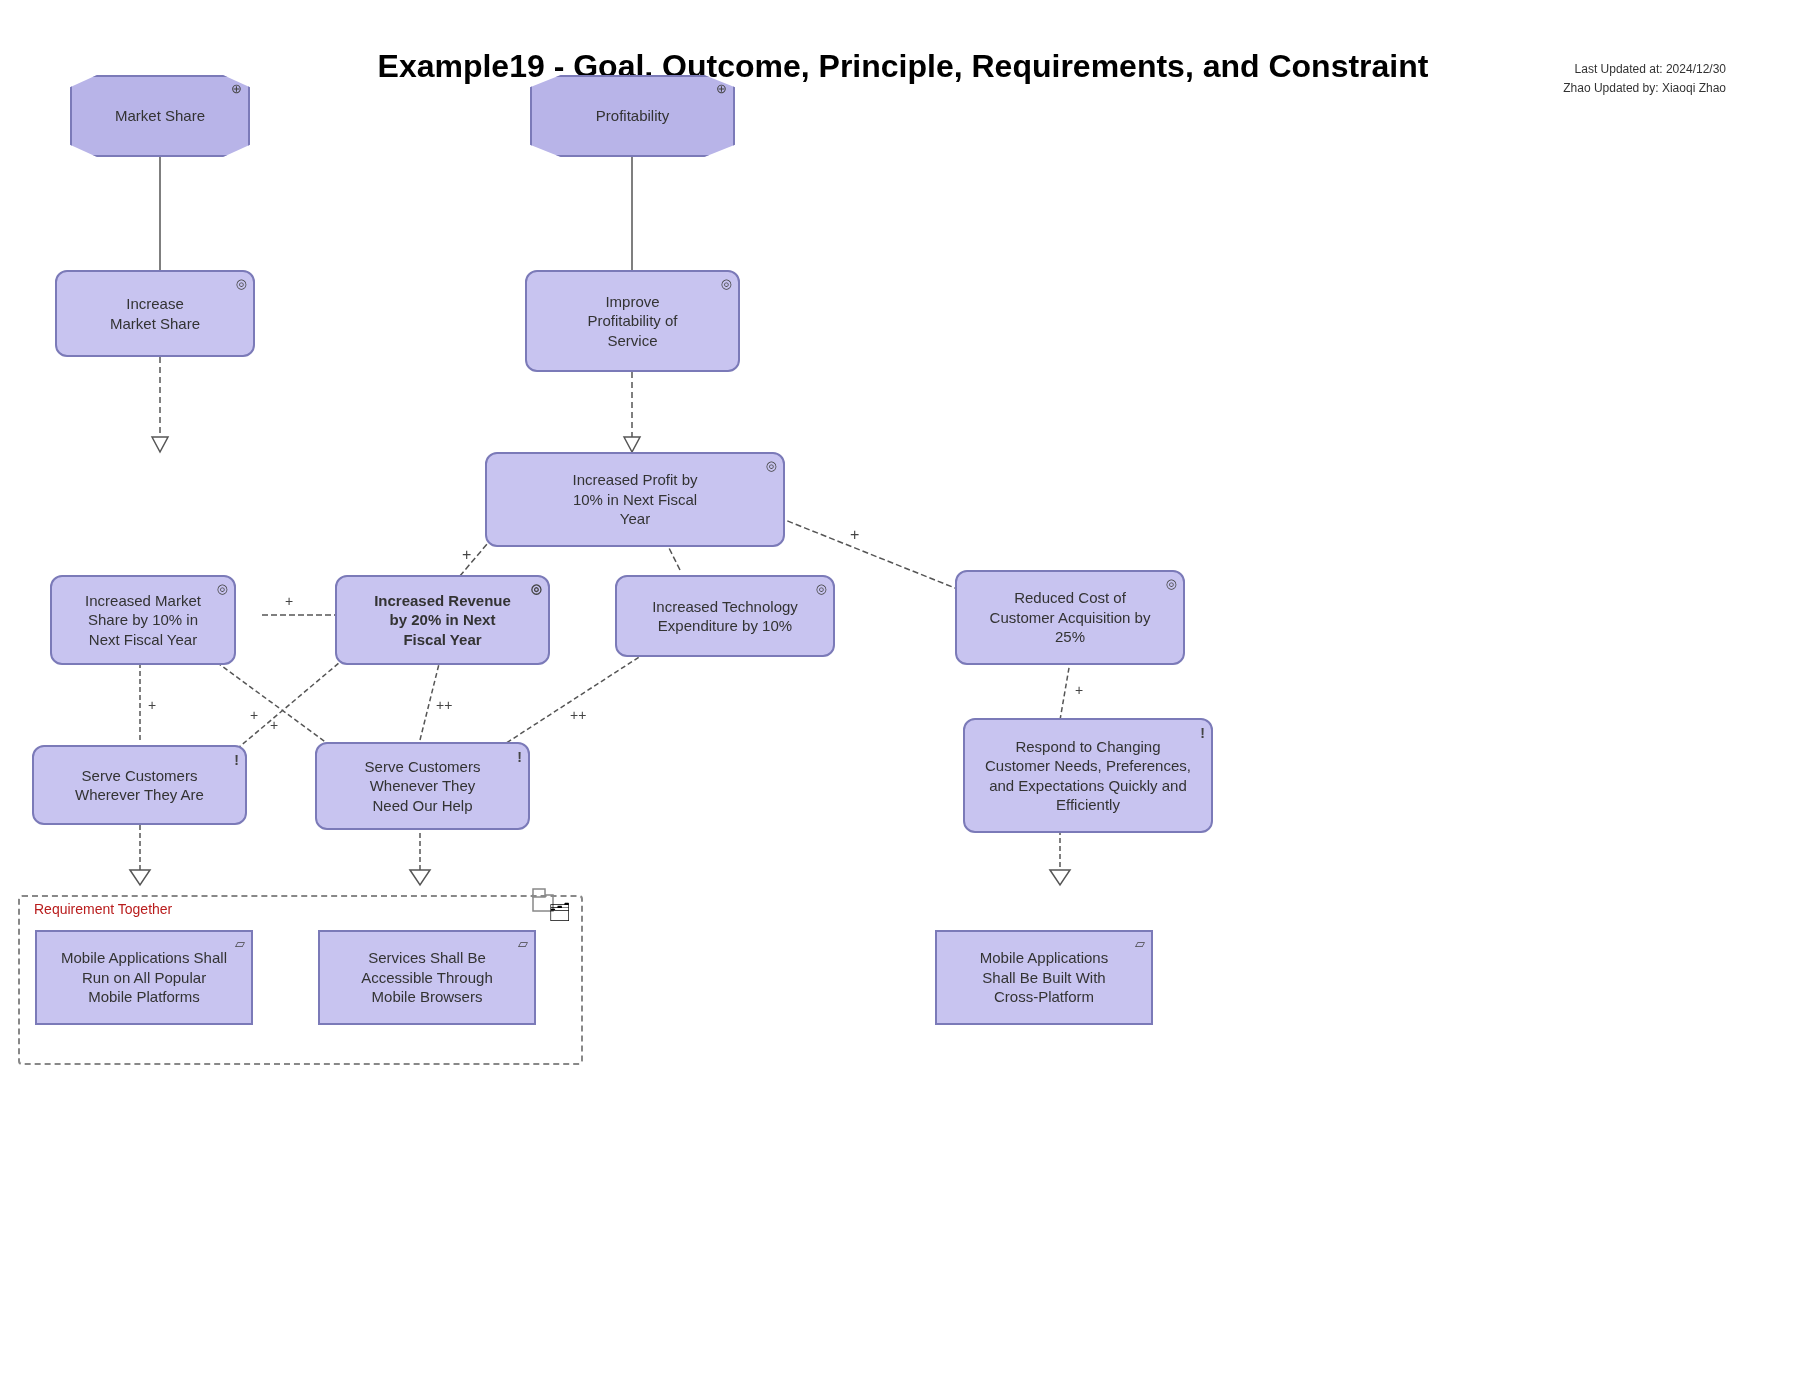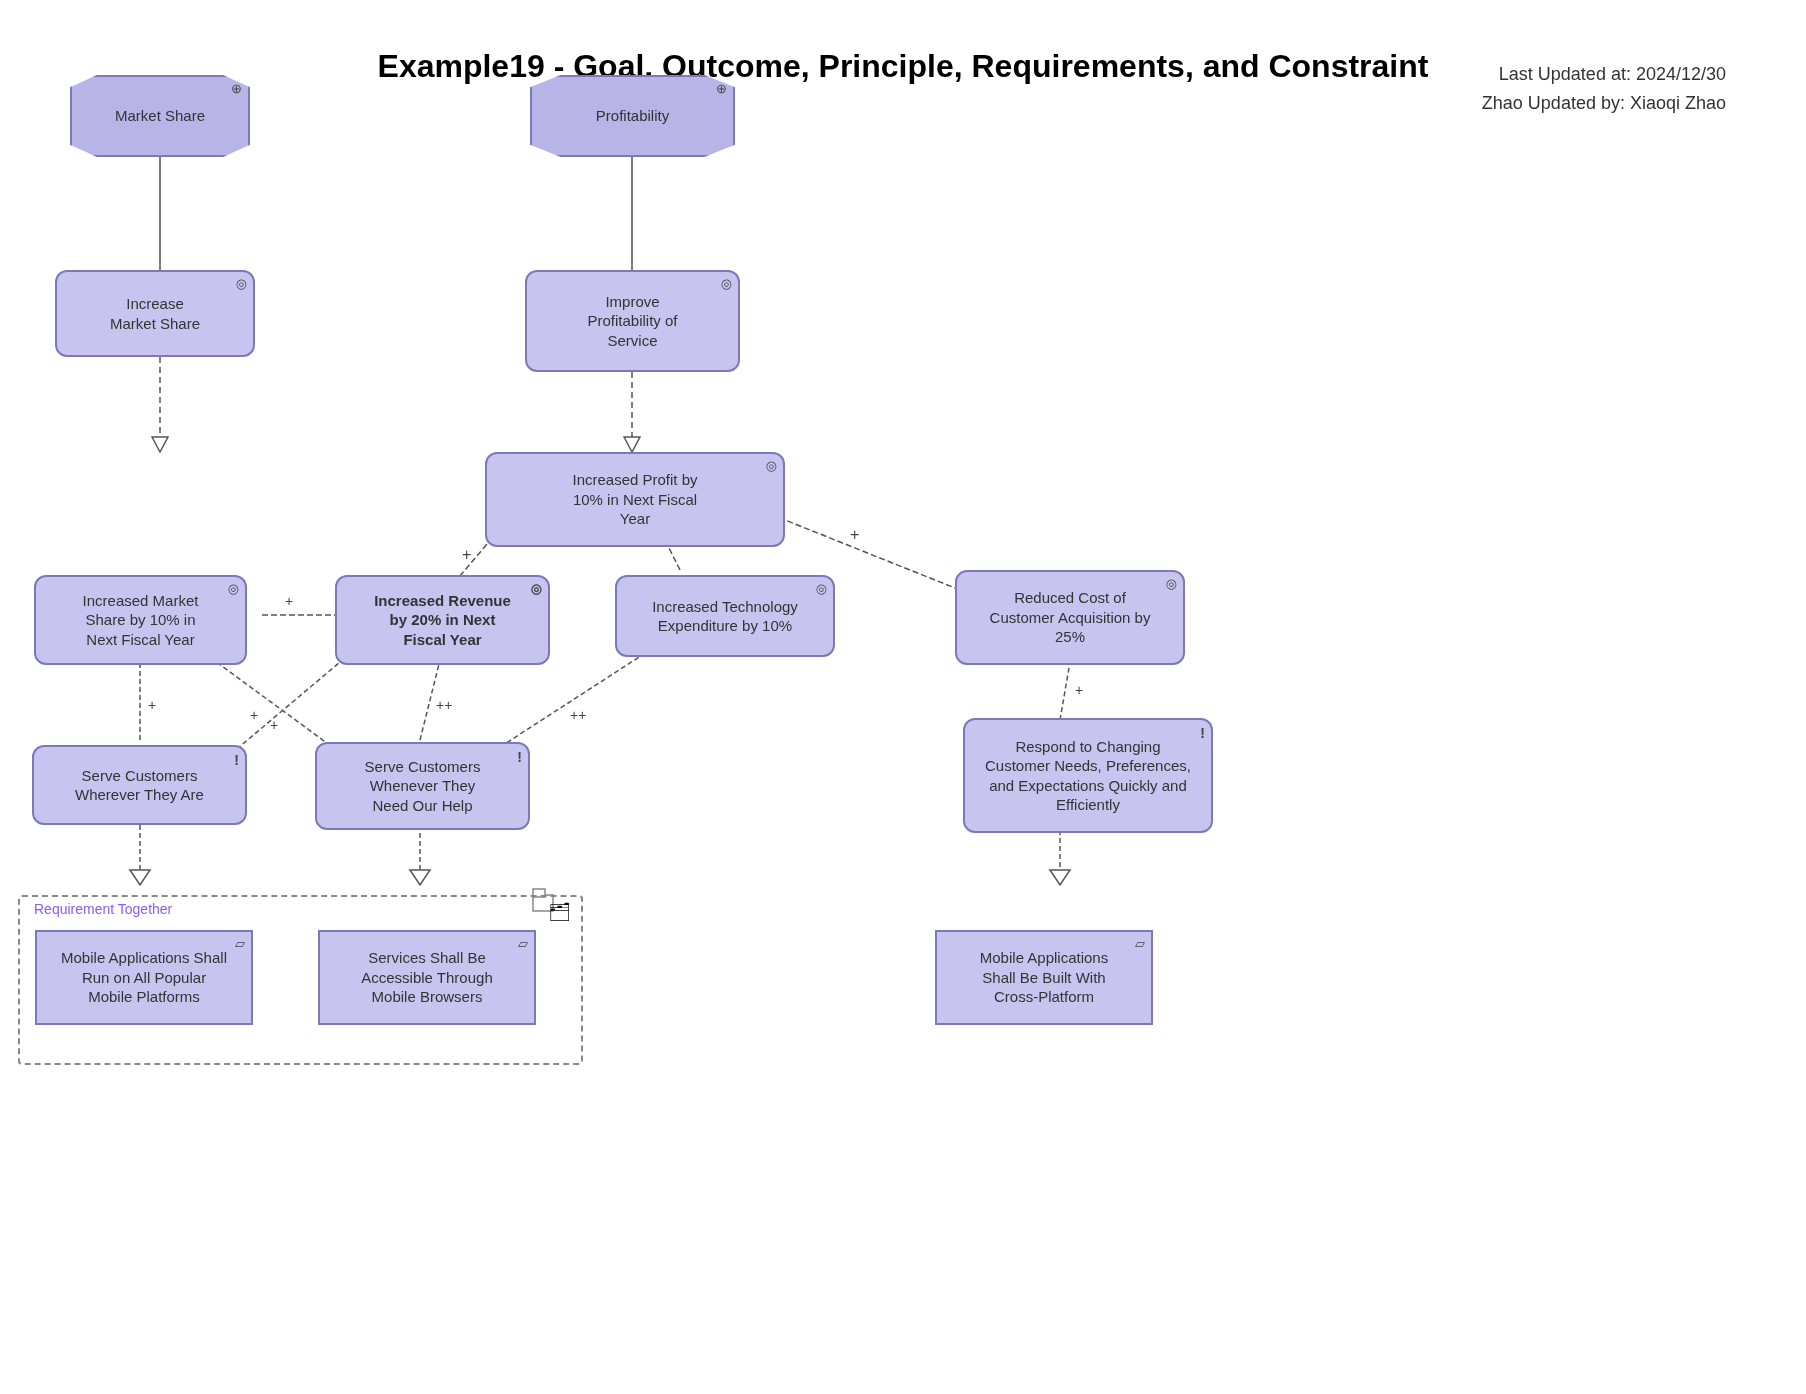--- a/index.html
+++ b/index.html
@@ -17,21 +17,21 @@
       font-size: 32px;
       font-weight: bold;
       padding: 30px 0 10px 0;
     }
 
     .meta-info {
       position: absolute;
       top: 60px;
       right: 80px;
       text-align: right;
-      font-size: 18px;
+      font-size: 12px;
       color: #333;
       line-height: 1.6;
     }
 
     .diagram-container {
       position: absolute;
       top: 0;
       left: 0;
       width: 1806px;
       height: 1394px;
@@ -89,21 +89,21 @@
     .group-box {
       position: absolute;
       border: 2px dashed #888;
       border-radius: 4px;
       background: transparent;
     }
 
     .group-label {
       position: absolute;
       font-size: 14px;
-      color: #8b5cf6;
+      color: #b91c1c;
       background: white;
       padding: 0 4px;
     }
 
     
     .icon-badge {
       position: absolute;
       top: 4px;
       right: 6px;
       font-size: 13px;
@@ -223,21 +223,21 @@
   <div class="node node-principle" style="left:525px;top:270px;width:215px;height:102px;">
     <span>Improve<br>Profitability of<br>Service</span>
     <span class="icon-badge">◎</span>
   </div>
 
   <div class="node node-outcome" style="left:485px;top:452px;width:300px;height:95px;">
     <span>Increased Profit by<br>10% in Next Fiscal<br>Year</span>
     <span class="icon-badge">◎</span>
   </div>
 
-  <div class="node node-outcome" style="left:34px;top:575px;width:213px;height:90px;">
+  <div class="node node-outcome" style="left:50px;top:575px;width:186px;height:90px;">
     <span>Increased Market<br>Share by 10% in<br>Next Fiscal Year</span>
     <span class="icon-badge">◎</span>
   </div>
 
   <div class="node node-outcome" style="left:335px;top:575px;width:215px;height:90px;font-weight:bold;">
     <span>Increased Revenue<br>by 20% in Next<br>Fiscal Year</span>
     <span class="icon-badge">◎</span>
   </div>
 
   <div class="node node-outcome" style="left:615px;top:575px;width:220px;height:82px;">

